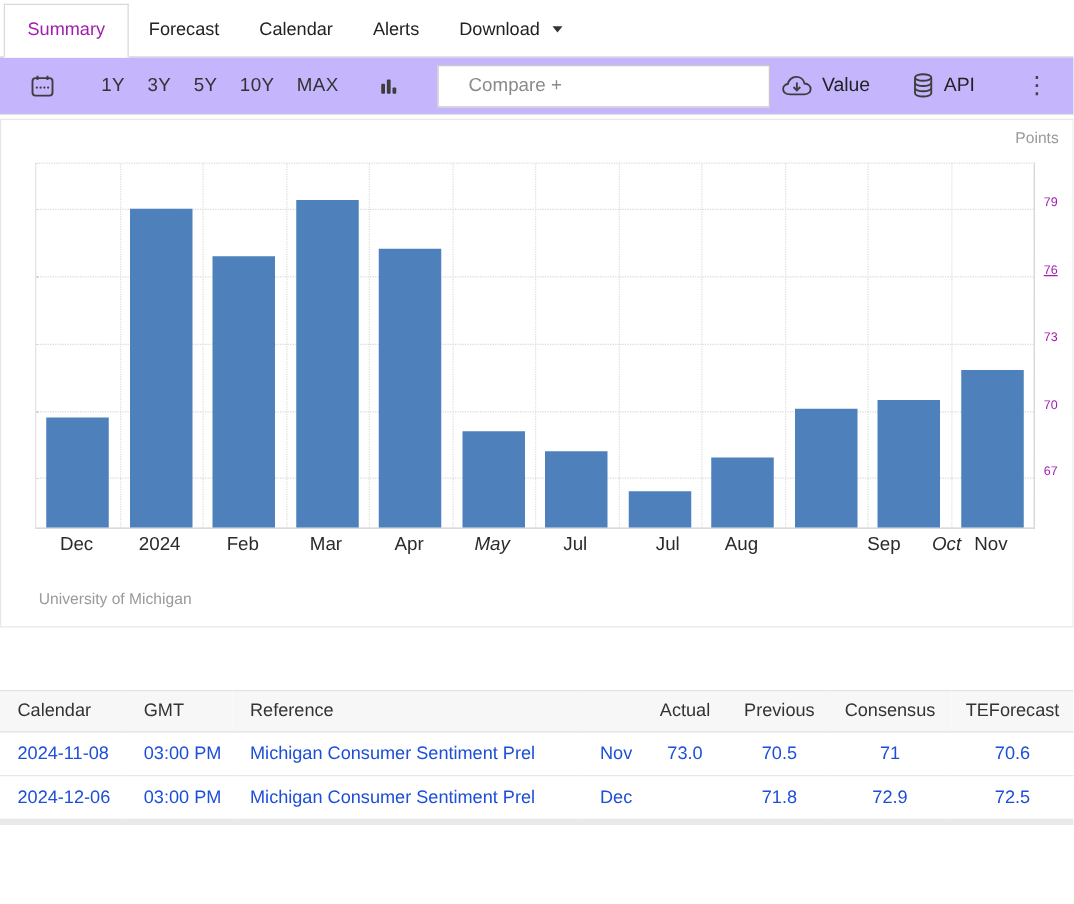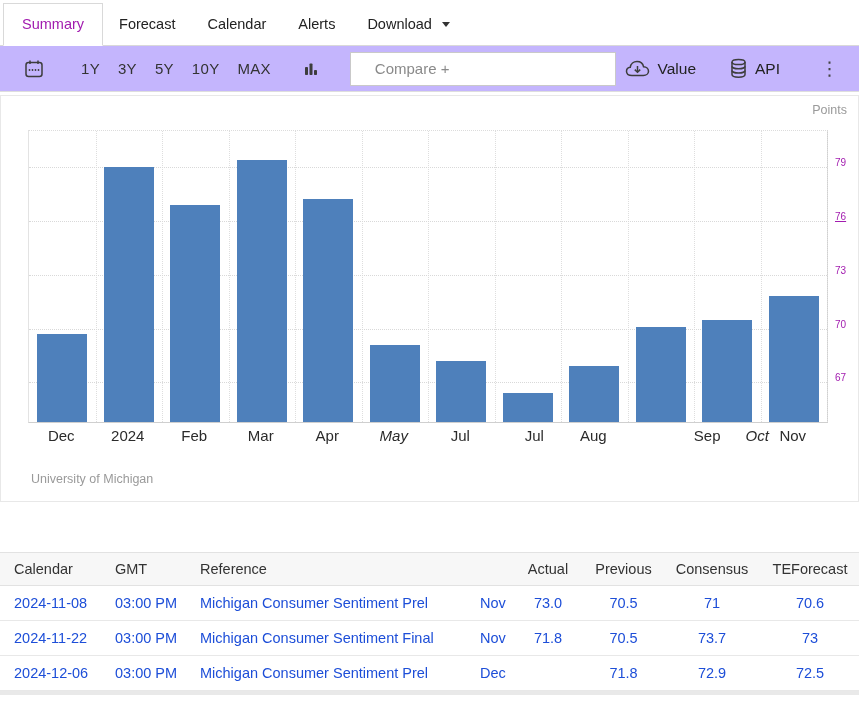--- a/index.html
+++ b/index.html
@@ -230,30 +230,20 @@
             <td>2024-11-08</td>
             <td>03:00 PM</td>
             <td>Michigan Consumer Sentiment Prel</td>
             <td>Nov</td>
             <td class="num">73.0</td>
             <td class="num">70.5</td>
             <td class="num">71</td>
             <td class="num">70.6</td>
           </tr>
           <tr>
-            <td>2024-11-22</td>
-            <td>03:00 PM</td>
-            <td>Michigan Consumer Sentiment Final</td>
-            <td>Nov</td>
-            <td class="num">71.8</td>
-            <td class="num">70.5</td>
-            <td class="num">73.7</td>
-            <td class="num">73</td>
-          </tr>
-          <tr>
             <td>2024-12-06</td>
             <td>03:00 PM</td>
             <td>Michigan Consumer Sentiment Prel</td>
             <td>Dec</td>
             <td class="num"></td>
             <td class="num">71.8</td>
             <td class="num">72.9</td>
             <td class="num">72.5</td>
           </tr>
         </tbody>

